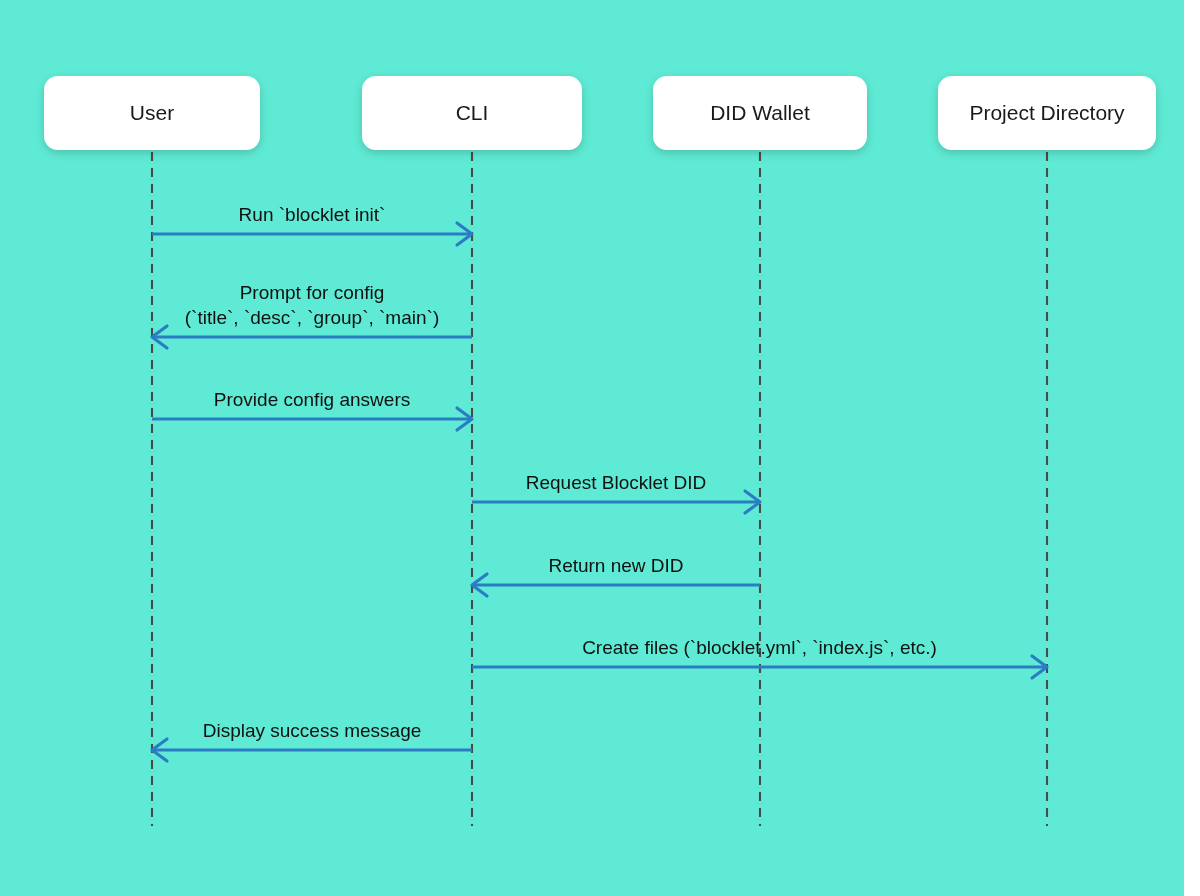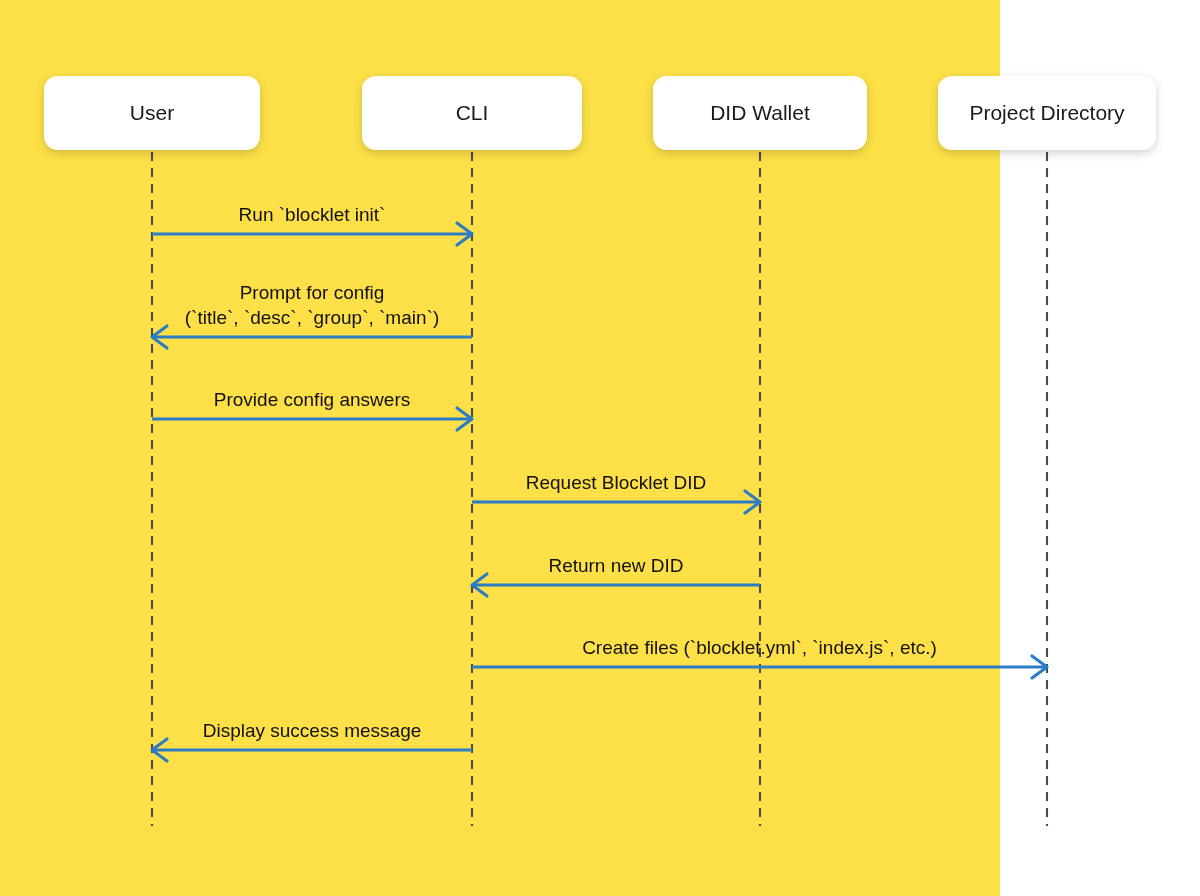--- a/index.html
+++ b/index.html
@@ -8,23 +8,23 @@
     background: #ffffff;
   }
   body {
     width: 1200px;
     height: 896px;
     font-family: "Liberation Sans", sans-serif;
     overflow: hidden;
   }
   #diagram-root {
     position: relative;
-    width: 1000px;
+    width: 1184px;
     height: 896px;
-    background: #fde047;
+    background: #5eead4;
   }
   svg#seq-svg {
     position: absolute;
     top: 0;
     left: 0;
     width: 1200px;
     height: 896px;
     display: block;
   }
   .participant-box {

